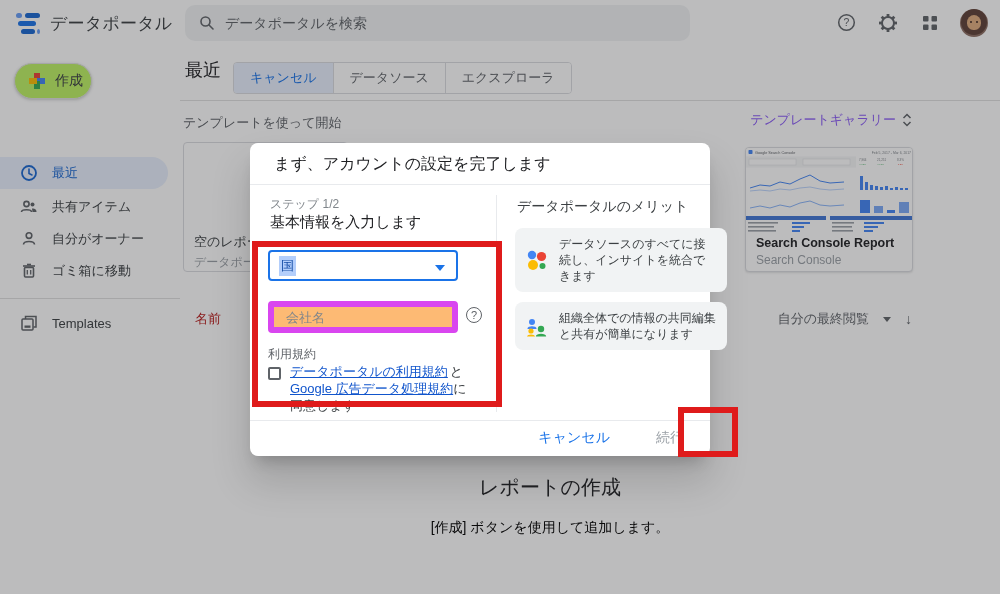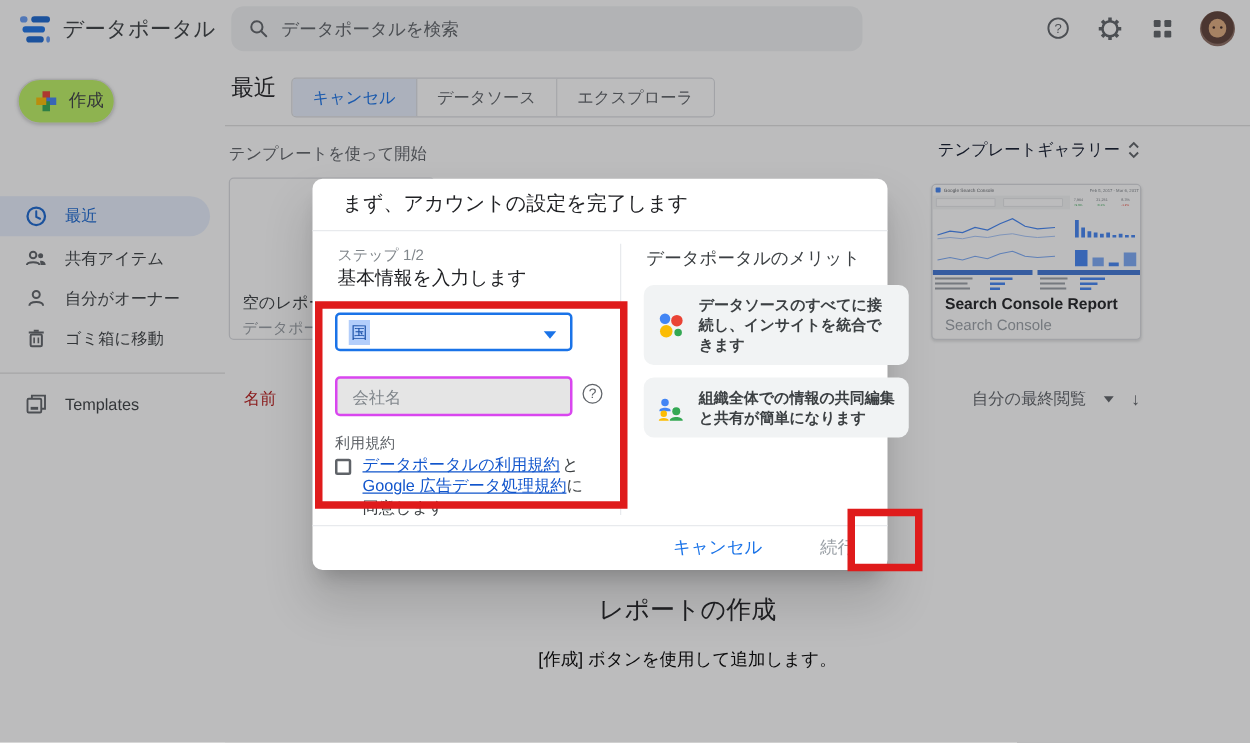--- a/index.html
+++ b/index.html
@@ -48,21 +48,21 @@
 
   
   .main-heading { position:absolute; left:185px; top:58px; font-size:18px; color:#202124; }
   .tabs { position:absolute; left:233px; top:62px; height:32px; display:flex; border:1px solid #dadce0; border-radius:4px; overflow:hidden; background:#fff; }
   .tab { padding:0 16px; font-size:13px; color:#5f6368; display:flex; align-items:center; border-right:1px solid #dadce0; cursor:pointer; background:#fff; font-weight:500; }
   .tab:last-child { border-right:none; }
   .tab.active { background:#e8f0fe; color:#1a73e8; }
   .main-divider { position:absolute; left:180px; right:0; top:100px; border-top:1px solid #e0e0e0; }
   .tpl-title { position:absolute; left:183px; top:114px; font-size:13px; color:#5f6368; }
   .tpl-gallery { position:absolute; right:88px; top:111px; display:flex; align-items:center; gap:6px; cursor:pointer; }
-  .tpl-gallery .glabel { font-size:13px; color:#0f172a; }
+  .tpl-gallery .glabel { font-size:13px; color:#8b5cf6; }
 
   .card { position:absolute; background:#fff; border:1px solid #dadce0; border-radius:4px; overflow:hidden; cursor:pointer; }
   .card-blank { left:183px; top:142px; width:165px; height:130px; }
   .card-blank .labels { position:absolute; left:10px; top:90px; }
   .card-sc { left:745px; top:147px; width:168px; height:125px; box-shadow:0 1px 2px rgba(60,64,67,.15); }
   .card-sc .labels { position:absolute; left:10px; top:88px; }
   .card-title { font-size:12.5px; color:#202124; font-weight:bold; }
   .card-blank .card-title { font-weight:normal; color:#3c4043; font-size:13px; }
   .card-sub { font-size:12px; color:#9aa0a6; margin-top:3px; }
 
@@ -82,34 +82,34 @@
   
   .scrim { position:absolute; inset:0; background:rgba(32,33,36,.30); z-index:40; }
   .modal { position:absolute; left:250px; top:143px; width:460px; height:313px; background:#fff; border-radius:8px; box-shadow:0 11px 15px -7px rgba(0,0,0,.2),0 24px 38px 3px rgba(0,0,0,.14); z-index:50; }
   .modal-header { height:42px; line-height:42px; padding:0 24px; font-size:16px; color:#202124; border-bottom:1px solid #e8eaed; }
   .v-divider { position:absolute; left:246px; top:52px; bottom:44px; border-left:1px solid #e8eaed; }
   .step-label { position:absolute; left:20px; top:53px; font-size:12px; color:#80868b; }
   .step-title { position:absolute; left:20px; top:70px; font-size:15px; color:#202124; }
   .country-field { position:absolute; left:18px; top:107px; width:190px; height:31px; border:2px solid #1a73e8; border-radius:4px; display:flex; align-items:center; background:#fff; cursor:pointer; }
   .country-chip { margin-left:9px; font-size:13px; color:#174ea6; background:#b3cefb; padding:1px 2px; }
   .country-caret { position:absolute; right:11px; top:13px; width:0; height:0; border-left:5px solid transparent; border-right:5px solid transparent; border-top:6px solid #1a73e8; }
-  .company-field { position:absolute; left:18px; top:158px; width:190px; height:32px; border:2px solid #d946ef; border-radius:4px; background:#e5e5e5; }
+  .company-field { position:absolute; left:18px; top:158px; width:190px; height:32px; border:6px solid #d946ef; border-radius:4px; background:#fdba74; }
   .company-field input { width:100%; height:100%; border:none; outline:none; background:transparent; font-size:13px; color:#3c4043; padding:0 12px; font-family:inherit; }
   .company-field input::placeholder { color:#80868b; }
   .help-circle { position:absolute; left:216px; top:164px; width:16px; height:16px; border:1.5px solid #5f6368; border-radius:50%; color:#5f6368; font-size:11px; display:flex; align-items:center; justify-content:center; }
   .terms-label { position:absolute; left:18px; top:203px; font-size:12px; color:#5f6368; }
   .checkbox { position:absolute; left:18px; top:224px; width:13px; height:13px; border:2px solid #5f6368; border-radius:2px; background:#fff; cursor:pointer; }
   .terms-text { position:absolute; left:40px; top:220px; width:180px; font-size:13px; line-height:17px; color:#3c4043; }
   .terms-text a { color:#15c; text-decoration:underline; cursor:pointer; }
   .terms-text .joiner { margin:0 2px; }
 
   .benefits-title { position:absolute; left:267px; top:55px; font-size:14px; color:#3c4043; }
   .benefits { position:absolute; left:265px; top:85px; width:212px; display:flex; flex-direction:column; gap:10px; }
   .benefit { background:#f1f3f4; border-radius:8px; padding:8px 10px; display:flex; gap:10px; align-items:center; }
-  .benefit .btext { font-size:12px; line-height:16px; color:#3c4043;font-weight:bold; }
+  .benefit .btext { font-size:12px; line-height:16px; color:#3c4043; }
   .bicon { flex:0 0 24px; width:24px; height:24px; }
 
   .modal-footer-divider { position:absolute; left:0; right:0; top:277px; border-top:1px solid #e8eaed; }
   .modal-footer { position:absolute; right:18px; top:282px; height:26px; display:flex; align-items:center; gap:30px; }
   .btn-text { font-size:14px; font-weight:500; cursor:pointer; background:none; border:none; font-family:inherit; padding:4px 8px; }
   .btn-cancel { color:#1a73e8; }
   .btn-continue { color:#9aa0a6; }
 
   .anno { position:absolute; border:6px solid #df1b1b; z-index:60; pointer-events:none; }
   .anno-form { left:252px; top:241px; width:250px; height:166px; }

